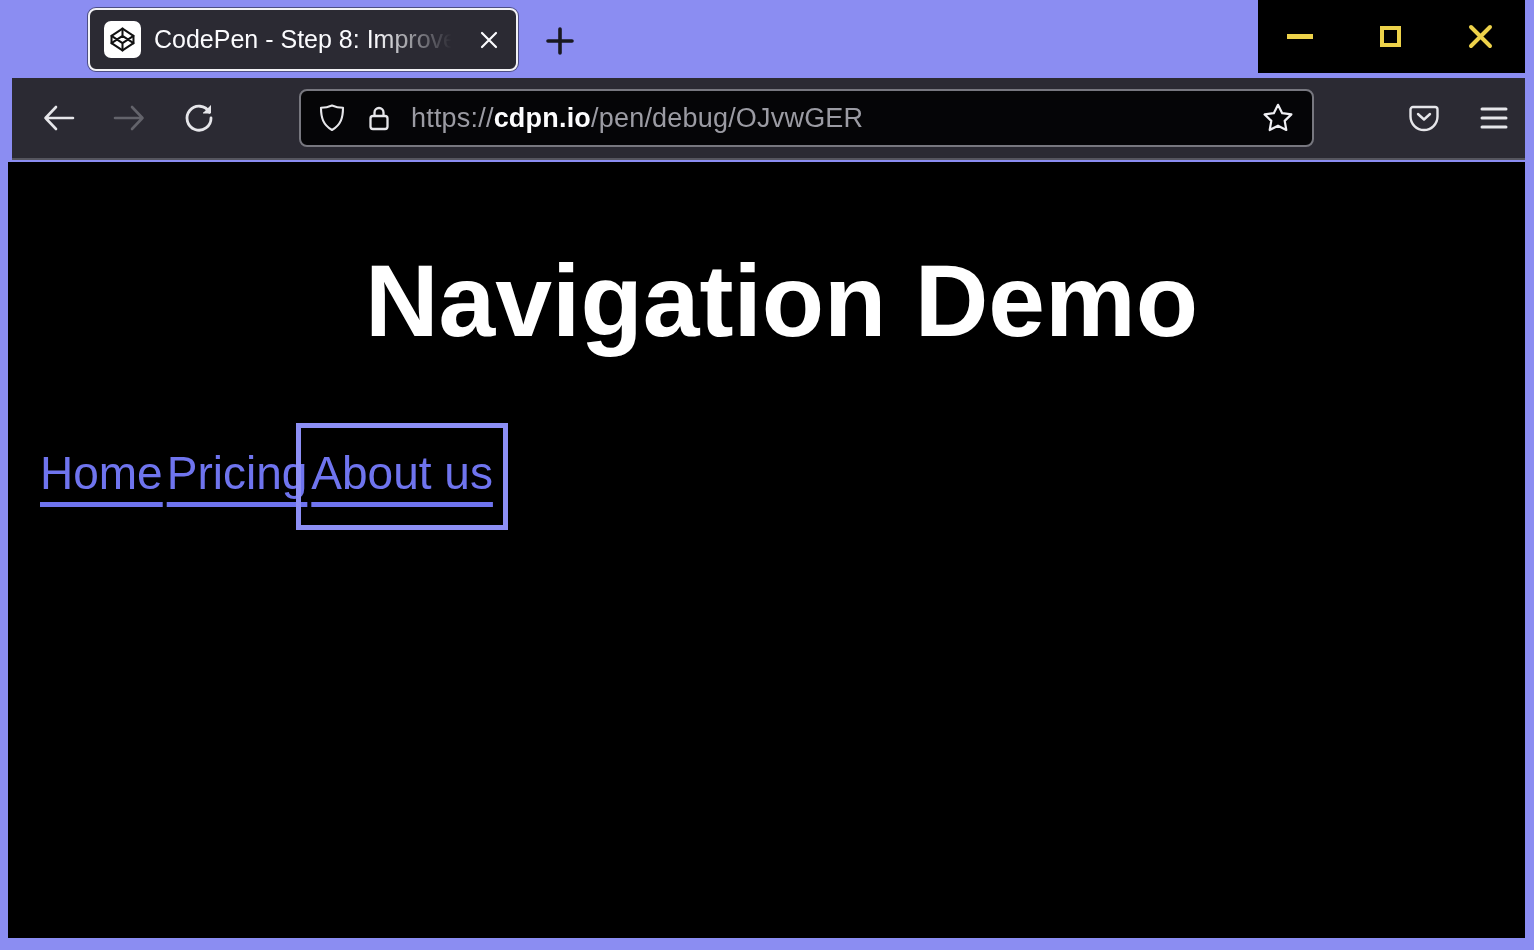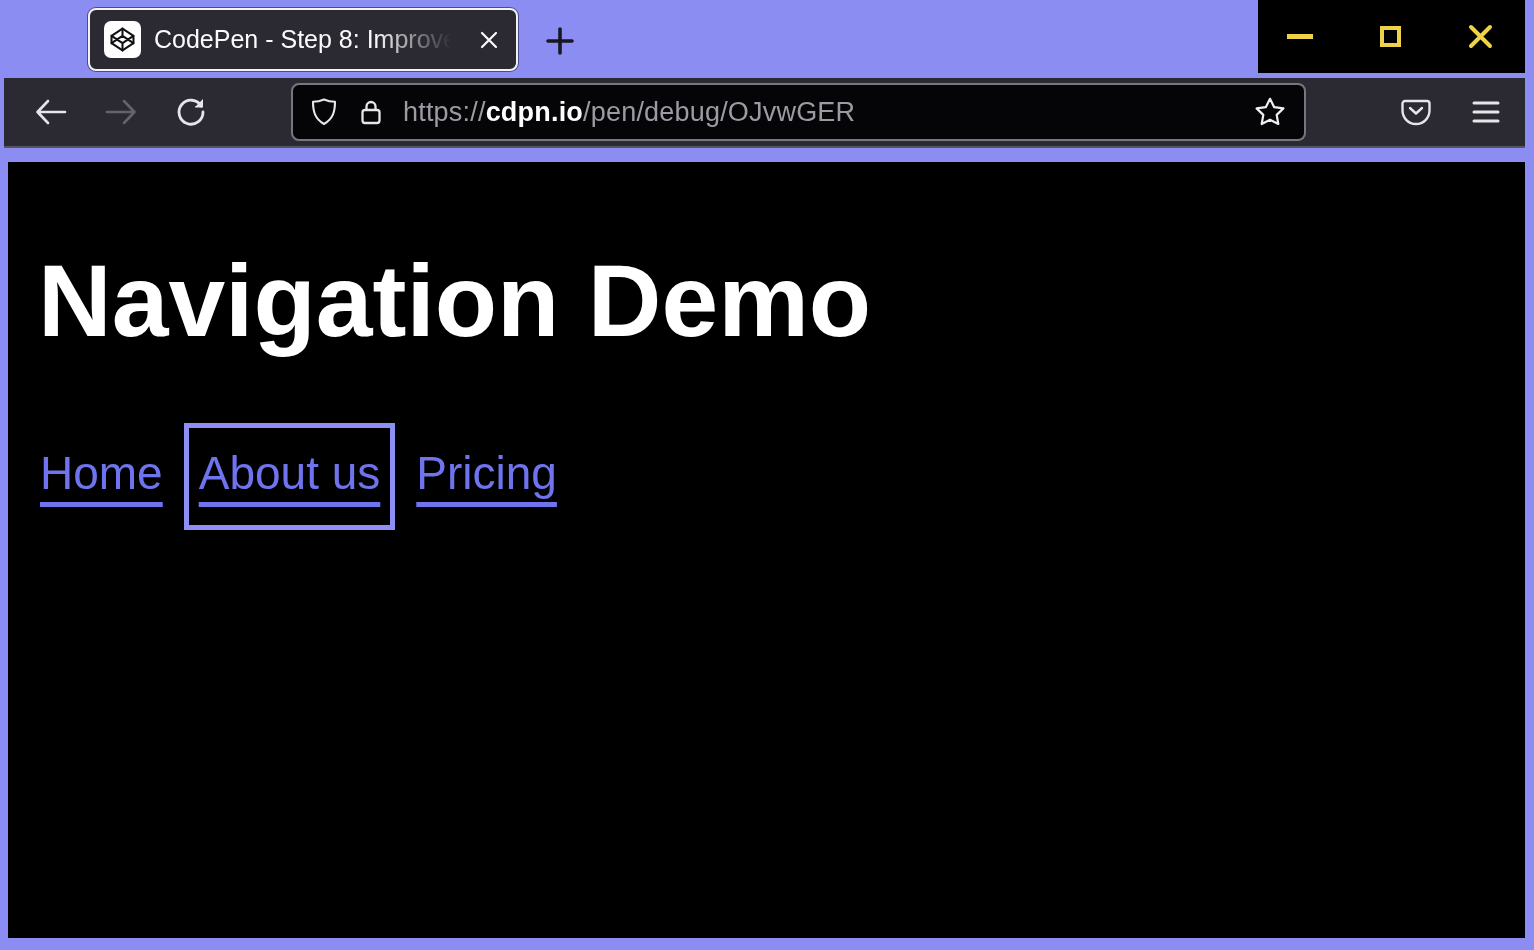--- a/index.html
+++ b/index.html
@@ -43,21 +43,21 @@
   .win-controls{
     position:absolute; top:0; right:9px; width:267px; height:73px;
     background:#000; display:flex; align-items:center; padding-left:20px; gap:46px;
   }
   .win-btn{ width:44px; height:44px; display:flex; align-items:center; justify-content:center; }
   .glyph-min{ width:26px; height:5px; background:#edd24a; }
   .glyph-max{ width:21px; height:21px; border:4px solid #edd24a; }
 
   
   .toolbar{
-    position:absolute; top:78px; left:4px; right:9px; height:70px;
+    position:absolute; top:78px; left:12px; right:9px; height:82px;
     background:#2b2a33; border-bottom:2px solid #55555e;
     display:flex; align-items:center; padding:0 0 0 26px; gap:28px;
   }
   .tool-btn{ width:42px; height:42px; display:flex; align-items:center; justify-content:center;
     border-radius:5px; flex:0 0 auto; }
 
   .url-bar{
     margin-left:51px; width:1015px; height:58px; flex:0 0 auto;
     background:#050507; border:2px solid #77777f; border-radius:8px;
     display:flex; align-items:center; padding:0 14px 0 16px; gap:18px;
@@ -68,24 +68,24 @@
 
   .pocket-btn{ margin-left:61px; }
 
   
   .content{
     position:absolute; top:162px; left:8px; right:9px; bottom:12px;
     background:#000; overflow:hidden;
   }
   .page-heading{
     margin:86px 0 0 30px; font-size:102px; line-height:1.05; font-weight:700;
-    color:#ffffff; letter-spacing:0;
+    color:#ffffff; letter-spacing:0;text-align:center;
   }
   .site-nav{ margin:81px 0 0 30px; }
-  .nav-list{ display:flex; align-items:flex-start; gap:32px; }
+  .nav-list{ display:flex; align-items:flex-start; }
   .nav-link{
     display:inline-block; padding:10px 2px 16px;
     color:#6f74ee; font-size:46px; line-height:1.2;
     text-decoration:underline; text-decoration-thickness:5px;
     text-underline-offset:13px; text-decoration-skip-ink:none;
     cursor:pointer;
   }
   .nav-link.focused{ outline:5px solid #8d8ff5; outline-offset:8px; }
 
   svg{ display:block; }
@@ -202,19 +202,19 @@
         </svg>
       </span>
     </div>
   </div>
 
   <div class="content">
     <h1 class="page-heading">Navigation Demo</h1>
     <nav class="site-nav">
       <div class="nav-list">
         <a class="nav-link">Home</a>
+        <a class="nav-link">Pricing</a>
         <a class="nav-link focused">About us</a>
-        <a class="nav-link">Pricing</a>
       </div>
     </nav>
   </div>
 
 </div>
 
 </body></html>

